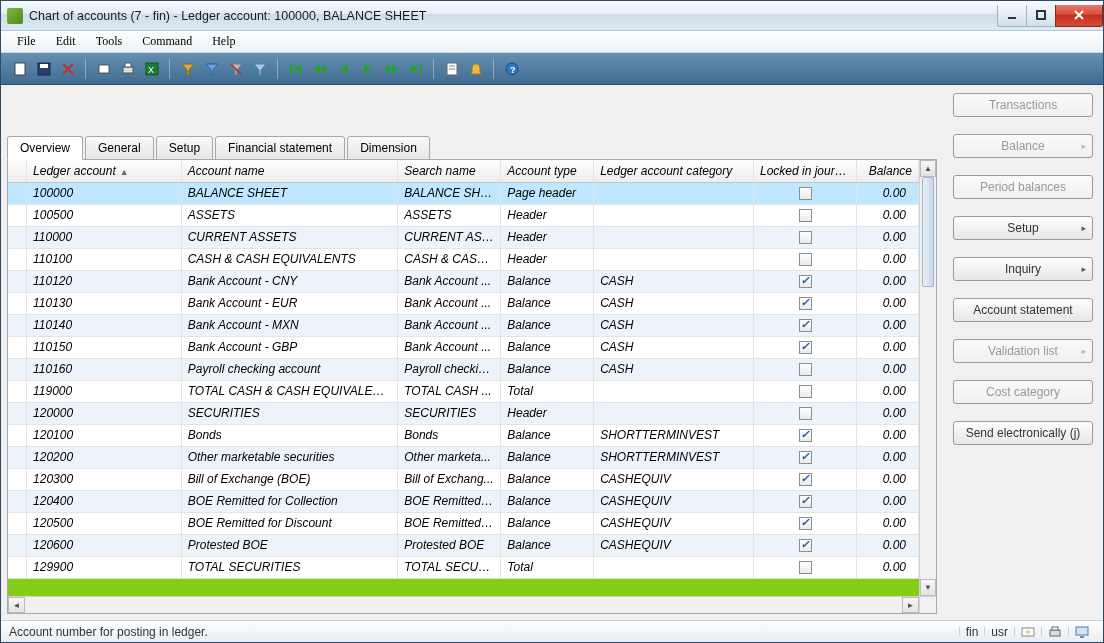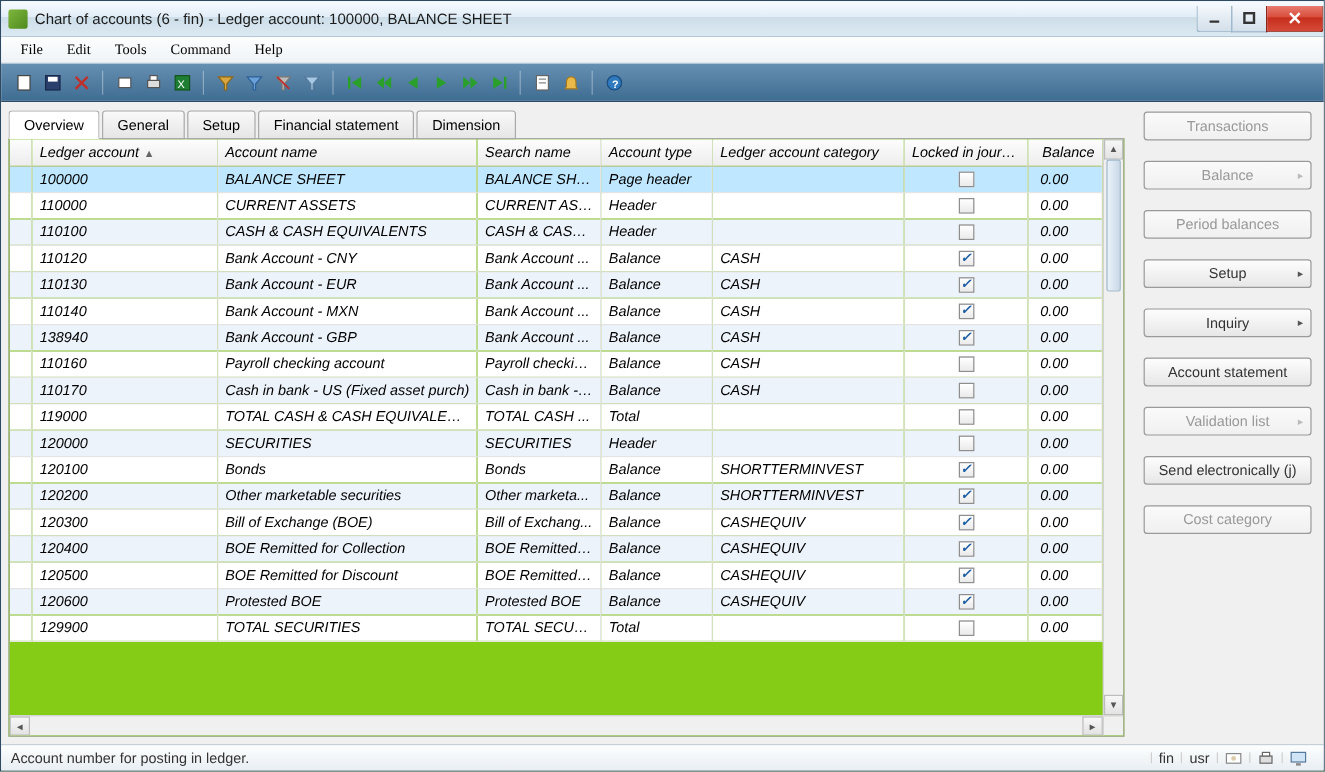--- a/index.html
+++ b/index.html
@@ -99,20 +99,21 @@
   flex:1;
   display:flex;
   background:#f0f0f0;
   overflow:hidden;
 }
 .main-panel{
   flex:1;
   padding:6px;
   display:flex;
   flex-direction:column;
+  margin-top:44px;
 }
 .tabs{
   display:flex;
   position:relative;
   z-index:2;
 }
 .tab{
   padding:4px 12px;
   border:1px solid #a9a9a9;
   background: linear-gradient(to bottom,#f9f9f9,#e6e6e6);
@@ -176,21 +177,21 @@
 .grid tbody tr:nth-child(odd) td{
   background:#edf3fa;
 }
 .grid tbody tr:nth-child(even) td{
   background:#fff;
 }
 .grid tbody tr.selected td{
   background:#bfe7ff !important;
 }
 .grid td.center{ text-align:center; }
-.grid td.right{ text-align:center; padding-right:24px; }
+.grid td.right{ text-align:right; padding-right:12px; }
 .checkbox{
   display:inline-block;
   width:13px;height:13px;
   border:1px solid #8e8e8e;
   background: linear-gradient(to bottom,#fff,#eaeaea);
   vertical-align:middle;
   position:relative;
 }
 .checkbox.checked::after{
   content:"✓";
@@ -297,21 +298,21 @@
 .col-locked{width:100px;}
 .col-balance{width:60px;}
 </style>
 </head>
 <body>
 
 <div class="window">
 
   <div class="titlebar">
     <div class="app-icon"></div>
-    <div class="title">Chart of accounts (6 - fin) - Ledger account: 100000, BALANCE SHEET</div>
+    <div class="title">Chart of accounts (7 - fin) - Ledger account: 100000, BALANCE SHEET</div>
     <div class="win-controls">
       <div class="win-btn min">
         <svg>
             <line x1="2" y1="9" x2="10" y2="9"></line>
           </svg>
       </div>
       <div class="win-btn max">
         <svg>
             <rect x="2" y="2" width="8" height="8"></rect>
           </svg>
@@ -489,20 +490,30 @@
                     <td>100000</td>
                     <td>BALANCE SHEET</td>
                     <td>BALANCE SHEET</td>
                     <td>Page header</td>
                     <td></td>
                     <td class="center"><span class="checkbox"></span></td>
                     <td class="right">0.00</td>
                   </tr>
                   <tr>
                     <td></td>
+                    <td>100500</td>
+                    <td>ASSETS</td>
+                    <td>ASSETS</td>
+                    <td>Header</td>
+                    <td></td>
+                    <td class="center"><span class="checkbox"></span></td>
+                    <td class="right">0.00</td>
+                  </tr>
+                  <tr>
+                    <td></td>
                     <td>110000</td>
                     <td>CURRENT ASSETS</td>
                     <td>CURRENT ASSE...</td>
                     <td>Header</td>
                     <td></td>
                     <td class="center"><span class="checkbox"></span></td>
                     <td class="right">0.00</td>
                   </tr>
                   <tr>
                     <td></td>
@@ -539,43 +550,33 @@
                     <td>110140</td>
                     <td>Bank Account - MXN</td>
                     <td>Bank Account ...</td>
                     <td>Balance</td>
                     <td>CASH</td>
                     <td class="center"><span class="checkbox checked"></span></td>
                     <td class="right">0.00</td>
                   </tr>
                   <tr>
                     <td></td>
-                    <td>138940</td>
+                    <td>110150</td>
                     <td>Bank Account - GBP</td>
                     <td>Bank Account ...</td>
                     <td>Balance</td>
                     <td>CASH</td>
                     <td class="center"><span class="checkbox checked"></span></td>
                     <td class="right">0.00</td>
                   </tr>
                   <tr>
                     <td></td>
                     <td>110160</td>
                     <td>Payroll checking account</td>
                     <td>Payroll checkin...</td>
-                    <td>Balance</td>
-                    <td>CASH</td>
-                    <td class="center"><span class="checkbox"></span></td>
-                    <td class="right">0.00</td>
-                  </tr>
-                  <tr>
-                    <td></td>
-                    <td>110170</td>
-                    <td>Cash in bank - US (Fixed asset purch)</td>
-                    <td>Cash in bank - ...</td>
                     <td>Balance</td>
                     <td>CASH</td>
                     <td class="center"><span class="checkbox"></span></td>
                     <td class="right">0.00</td>
                   </tr>
                   <tr>
                     <td></td>
                     <td>119000</td>
                     <td>TOTAL CASH &amp; CASH EQUIVALENTS</td>
                     <td>TOTAL CASH ...</td>
@@ -695,22 +696,22 @@
         </div>
       <div class="side-btn">
           <span>Inquiry</span>
           <span class="arrow-r">▸</span>
         </div>
       <div class="side-btn">Account statement</div>
       <div class="side-btn disabled">
           <span>Validation list</span>
           <span class="arrow-r">▸</span>
         </div>
+      <div class="side-btn disabled">Cost category</div>
       <div class="side-btn">Send electronically (j)</div>
-      <div class="side-btn disabled">Cost category</div>
     </div>
   </div>
 
   <div class="statusbar">
     <span>Account number for posting in ledger.</span>
     <span class="filler"></span>
     <span class="sb-item">fin</span>
     <span class="sb-item">usr</span>
     <span class="sb-item">
         <svg class="sb-icon">

